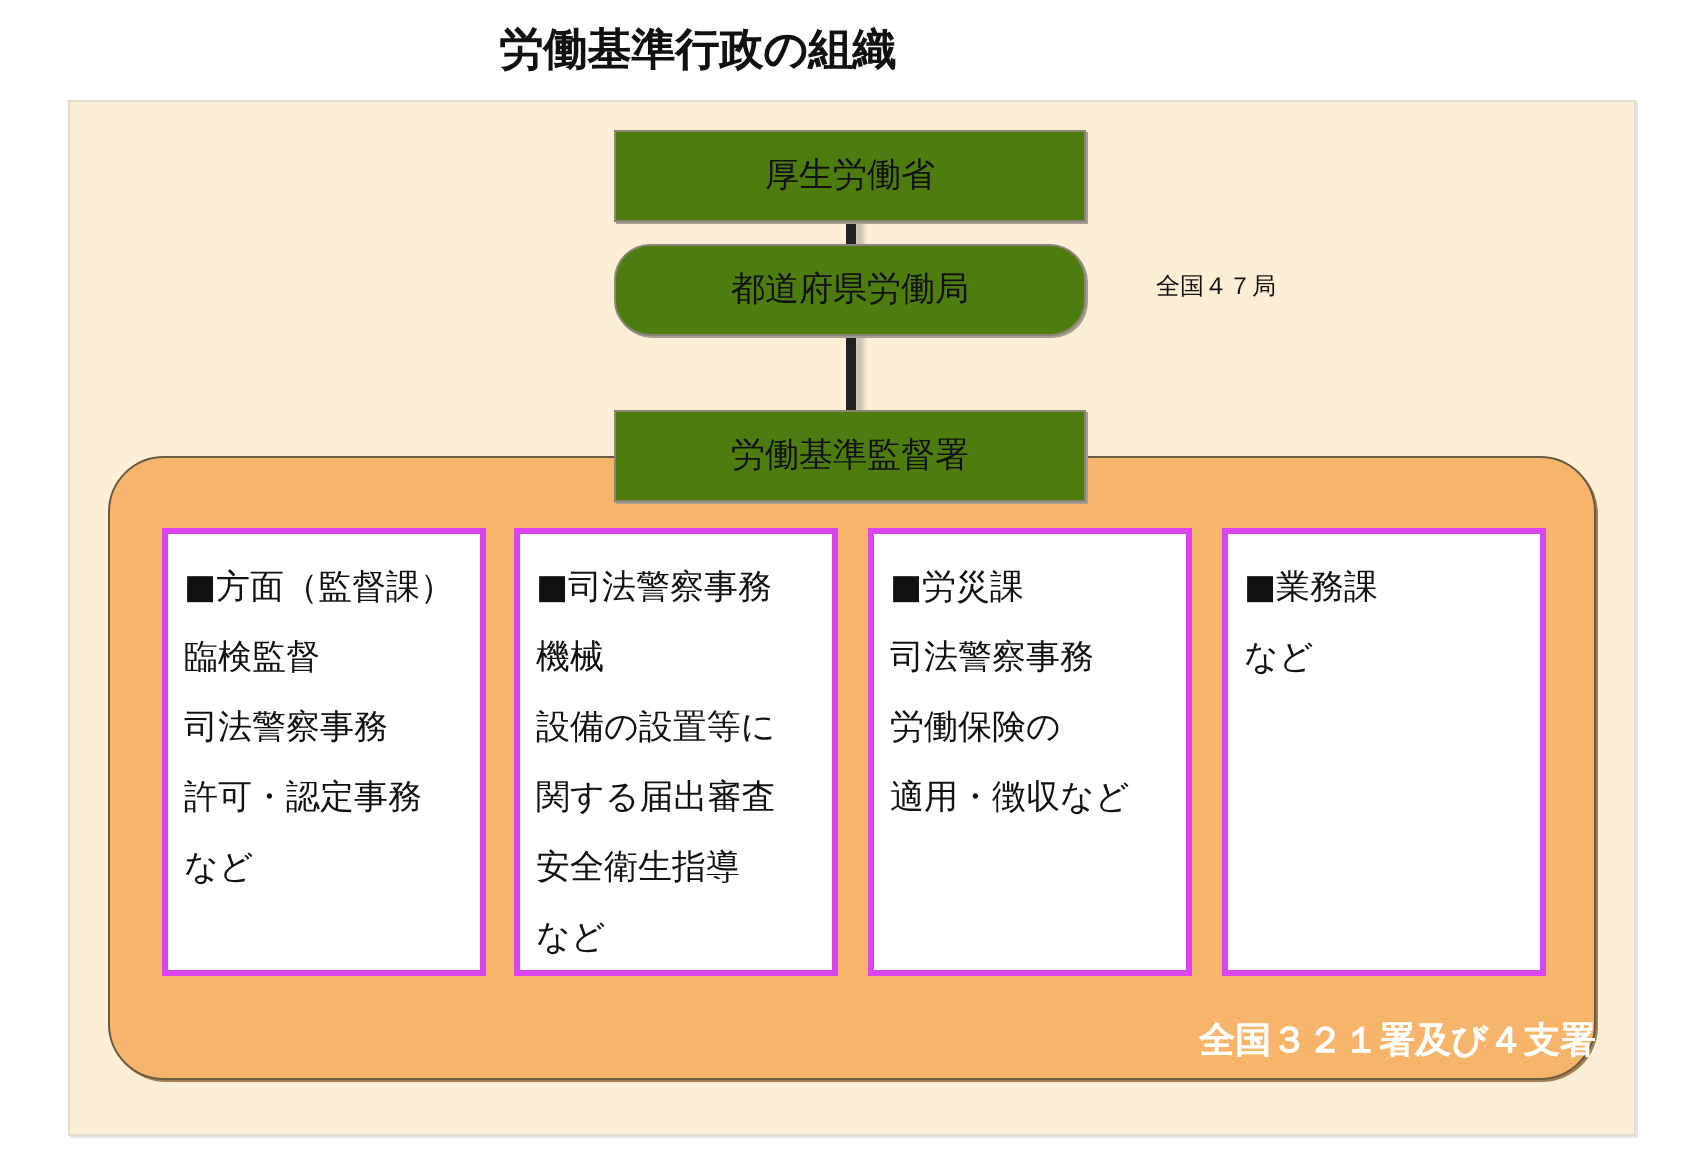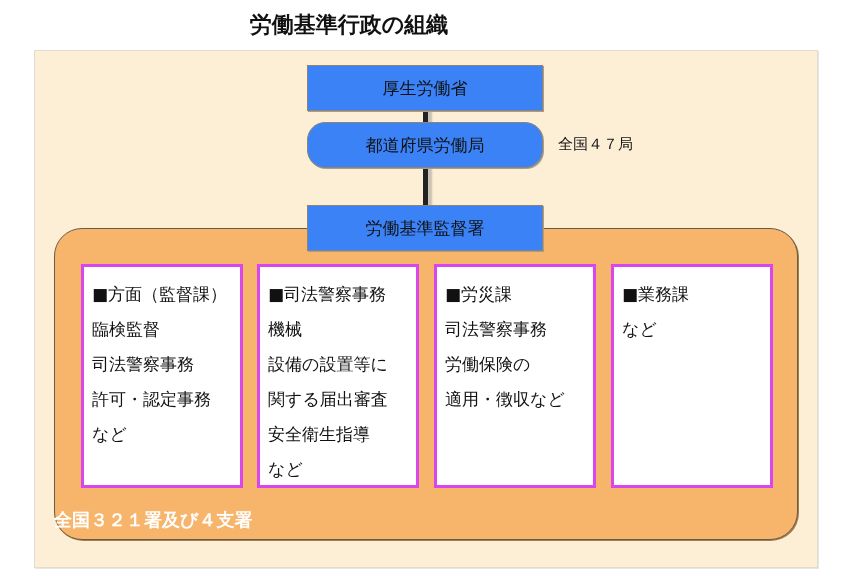--- a/index.html
+++ b/index.html
@@ -2,33 +2,33 @@
 <html><head>
 <meta charset="utf-8">
 <style>
   html, body { margin: 0; padding: 0; background: #ffffff; }
   body { width: 850px; height: 580px; position: relative; overflow: hidden;
          font-family: "DejaVu Sans", "Liberation Sans", sans-serif; color: #111; }
   .title { position: absolute; left: 0; width: 698px; top: 10px; text-align: center;
            font-size: 22px; font-weight: bold; letter-spacing: 0px; }
   .panel { position: absolute; left: 34px; top: 50px; width: 782px; height: 516px;
            background: #fdefd5; border: 1px solid #e2dccf; box-shadow: 1px 1px 0 #e6e6e6; }
-  .hbox { position: absolute; background: #3b82f6; border: 1px solid #8c8478;
+  .hbox { position: absolute; background: #4d7c0f; border: 1px solid #8c8478;
           box-shadow: 1px 1px 0 #a59d90; text-align: center; font-size: 17px; }
   .connector { position: absolute; left: 423px; width: 5px; background: #222;
                box-shadow: 4px 0 2px #c9c0b3; }
-  .side-label { position: absolute; left: 558px; top: 135px; font-size: 15px; }
+  .side-label { position: absolute; left: 578px; top: 135px; font-size: 12px; }
   .office { position: absolute; left: 54px; top: 228px; width: 742px; height: 310px;
             background: #f7b56b; border: 1px solid #6b5a44; border-radius: 28px;
             box-shadow: 1px 1px 0 #a27e52; }
   .dept { position: absolute; top: 264px; height: 224px; background: #fff;
           border: 3px solid #d946ef; box-sizing: border-box; padding: 10px 8px;
           font-size: 17px; line-height: 35px; }
   .dept div { white-space: nowrap; }
-  .footer { position: absolute; left: 54px; width: 744px; top: 508px; text-align: left;
+  .footer { position: absolute; left: 54px; width: 744px; top: 508px; text-align: right;
             color: #fff; font-size: 18px; font-weight: bold; }
 </style>
 </head>
 <body>
 
 <div class="title">労働基準行政の組織</div>
 
 <div class="panel"></div>
 
 <div class="connector" style="top:110px;height:14px;"></div>

